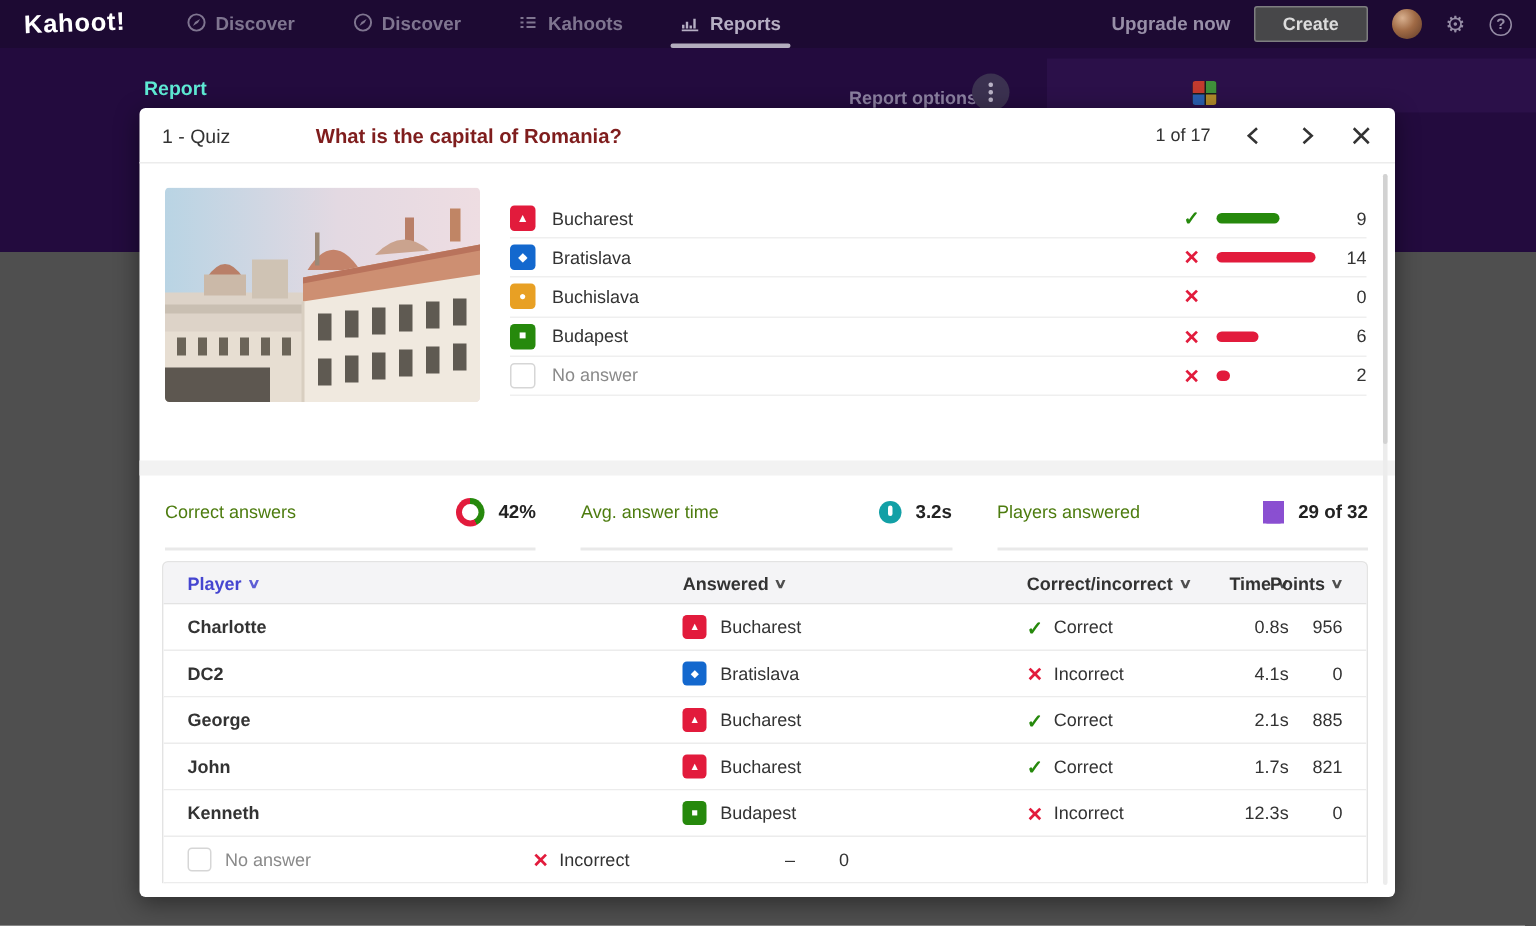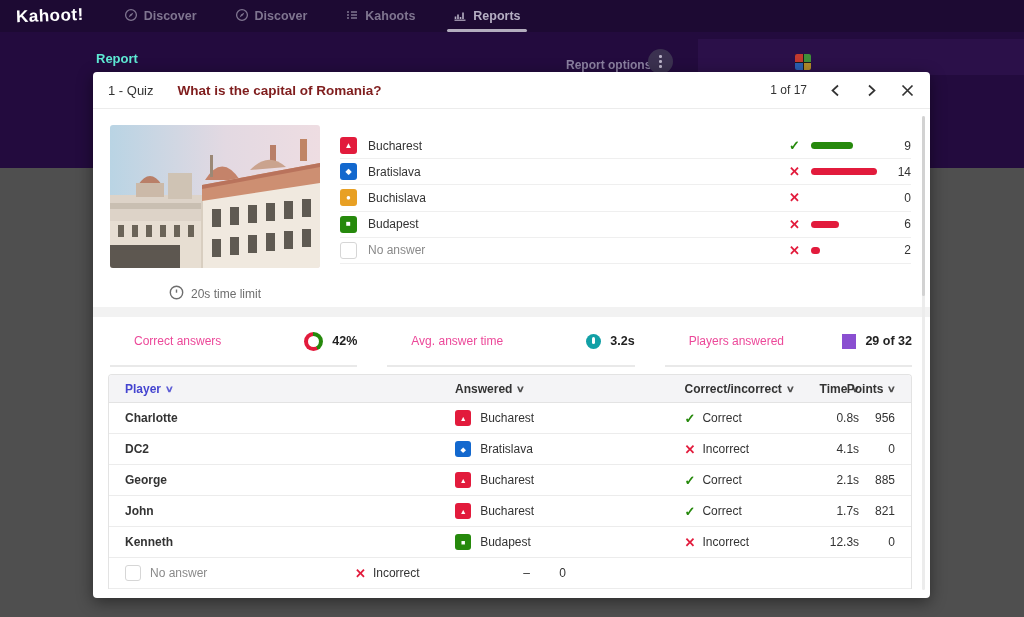--- a/index.html
+++ b/index.html
@@ -40,21 +40,21 @@
   .kebab i { width:2.6px; height:2.6px; border-radius:50%; background:#b9b2c6; }
   .lg-label { position:absolute; left:728px; top:40px; color:#7d7294; font-size:12px; font-weight:bold; }
   .live-icon { position:absolute; left:795px; top:22px; width:16px; height:16px; border-radius:2px; overflow:hidden;
                display:grid; grid-template-columns:1fr 1fr; grid-template-rows:1fr 1fr; gap:1px; background:#1c1c1c; }
   .live-icon i:nth-child(1){background:#c23a2e;} .live-icon i:nth-child(2){background:#3f8f3a;}
   .live-icon i:nth-child(3){background:#2a5fb0;} .live-icon i:nth-child(4){background:#b08a2a;}
 
   
   .modal { position:absolute; left:93px; top:72px; width:837px; height:526px; background:#fff;
            border-radius:4px; box-shadow:0 4px 16px rgba(0,0,0,.45); z-index:5; }
-  .modal-header { height:37px; border-bottom:1px solid #ececec; display:flex; align-items:center; padding:0 15px; }
+  .modal-header { height:37px; border-bottom:1px solid #ececec; display:flex; align-items:center; padding:0 15px;gap:33px; }
   .qtype { font-size:13px; color:#333; margin-right:24px; }
   .qtitle { font-size:13.5px; font-weight:bold; color:#7f1d1d; flex:1; }
   .pager { display:flex; align-items:center; gap:20px; }
   .pageinfo { font-size:12px; color:#333; }
   .icon-btn { width:16px; height:16px; display:flex; align-items:center; justify-content:center; cursor:pointer; }
 
   
   .question-section { position:relative; height:198px; }
   .q-image { position:absolute; left:17px; top:16px; width:210px; height:143px; border-radius:3px; overflow:hidden; }
   .time-limit { position:absolute; left:17px; top:176px; width:210px; display:flex; align-items:center;
@@ -69,21 +69,21 @@
   .mark { width:17px; font-size:13px; font-weight:bold; text-align:center; margin-right:8px; flex:none; }
   .bar-wrap { width:74px; flex:none; display:flex; }
   .bar { height:7px; border-radius:4px; }
   .count { width:26px; text-align:right; font-size:12px; color:#333; flex:none; }
 
   .section-strip { height:10px; background:#f2f2f2; }
 
   
   .stats-row { height:50px; display:flex; padding:0 18px 0 17px; gap:30px; }
   .stat { flex:1; display:flex; align-items:center; border-bottom:2px solid #e9e9e9; }
-  .stat-label { font-size:12px; color:#ec4899; flex:1;margin-left:24px; }
+  .stat-label { font-size:12px; color:#4d7c0f; flex:1; }
   .stat-value { font-size:12.5px; font-weight:bold; color:#222; margin-left:9px; }
   .donut { width:19px; height:19px; border-radius:50%; position:relative; }
   .donut::after { content:""; position:absolute; left:4px; top:4px; width:11px; height:11px;
                   border-radius:50%; background:#fff; }
   .timer-ic { width:15px; height:15px; border-radius:50%; position:relative; }
   .timer-ic::after { content:""; position:absolute; left:6px; top:3px; width:3px; height:7px;
                      background:#fff; border-radius:2px; }
   .person-ic { width:14px; height:15px; position:relative; }
   .person-ic::before { content:""; position:absolute; left:4px; top:0; width:6px; height:6px; border-radius:50%;
                        background:inherit; background-color:inherit; }
@@ -145,20 +145,27 @@
         <span>Kahoots</span>
       </a>
       <a class="nav-item active">
         <span><svg width="14" height="14" viewBox="0 0 14 14" fill="none" stroke-width="1.6">
               <path d="M2.5 11V8.5M5 11V6.5M7.5 11V9M10 11V4.5"></path>
               <path d="M1.5 12.2h11" stroke-width="1.2"></path>
             </svg></span>
         <span>Reports</span>
       </a>
     </nav>
+    <div class="nav-right">
+      <span class="upgrade">Upgrade now</span>
+      <button class="create-btn">Create</button>
+      <div class="avatar"></div>
+      <span class="gear">⚙</span>
+      <span class="help">?</span>
+    </div>
   </header>
 
   <div class="band">
     <div class="live-panel"></div>
     <div class="report-title">Report</div>
     <div class="ro-label">Report options</div>
     <div class="kebab">
         <i></i>
         <i></i>
         <i></i>
@@ -241,27 +248,20 @@
             <rect x="102" y="114" width="9" height="18"></rect>
               <rect x="120" y="112" width="9" height="18"></rect>
             <rect x="138" y="110" width="9" height="18"></rect>
               <rect x="156" y="108" width="9" height="18"></rect>
             <rect x="174" y="106" width="9" height="18"></rect>
               <rect x="192" y="104" width="9" height="18"></rect>
           </g>
           <path d="M92 76 92 143" stroke="#d8cec0" stroke-width="2"></path>
         </svg>
       </div>
-      <div class="time-limit">
-        <span><svg width="15" height="15" viewBox="0 0 15 15" fill="none" stroke="#6e6e6e" stroke-width="1.4">
-              <circle cx="7.5" cy="7.5" r="6.2"></circle>
-              <path d="M7.5 4.5v3.2"></path>
-            </svg></span>
-        <span>20s time limit</span>
-      </div>
 
       <div class="answers">
         <div class="answer-row">
           <span class="shape" style="background: rgb(226, 27, 60);">▲</span>
           <span class="alabel">Bucharest</span>
           <span class="mark" style="color: rgb(38, 137, 12);">✓</span>
           <span class="bar-wrap">
               <span class="bar" style="width: 42px; background: rgb(38, 137, 12);"></span>
             </span>
           <span class="count">9</span>

